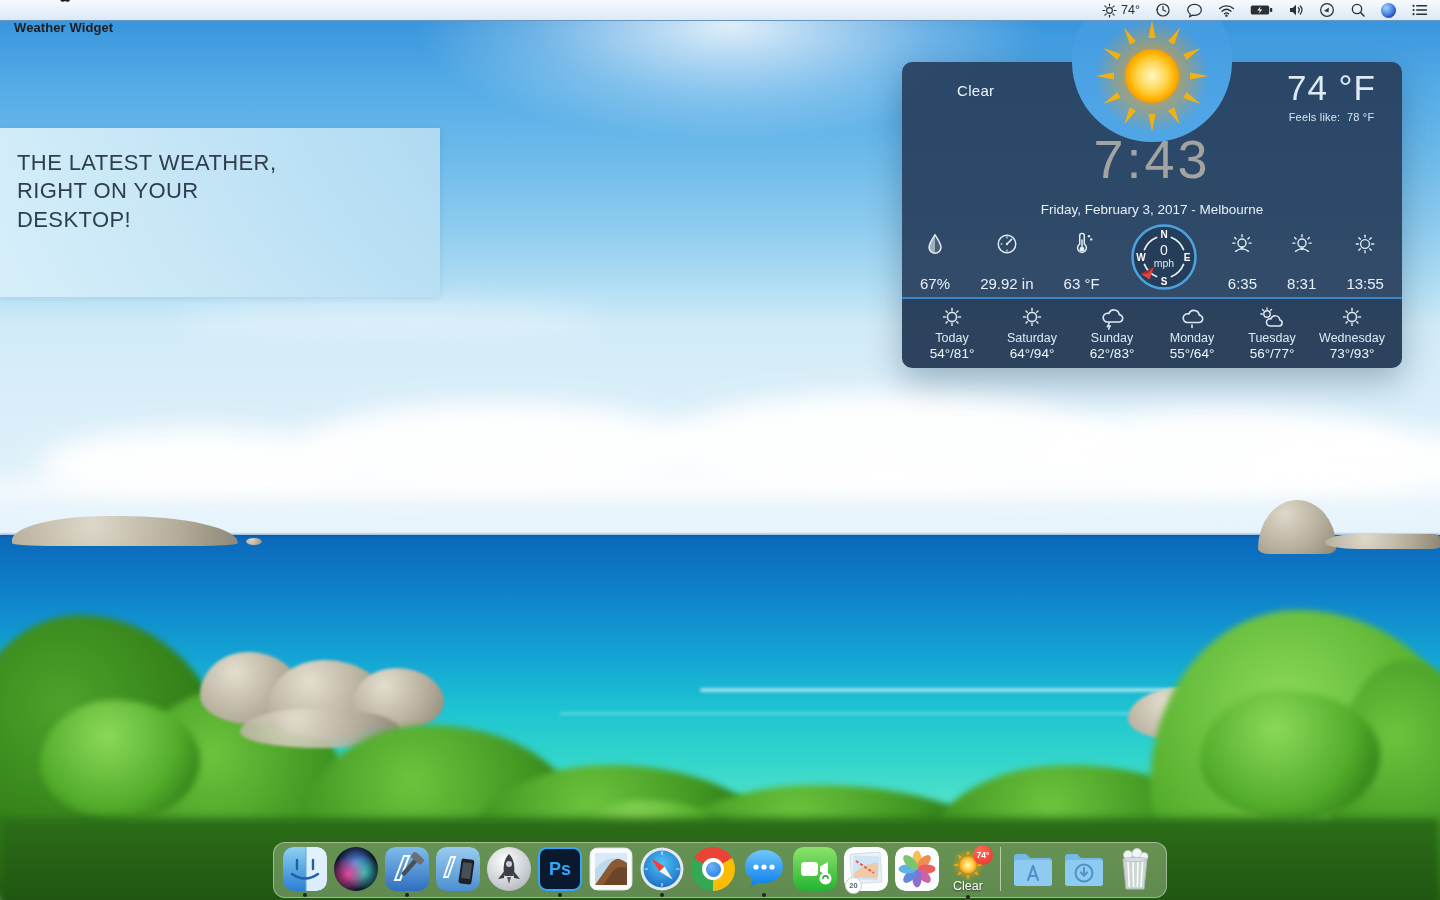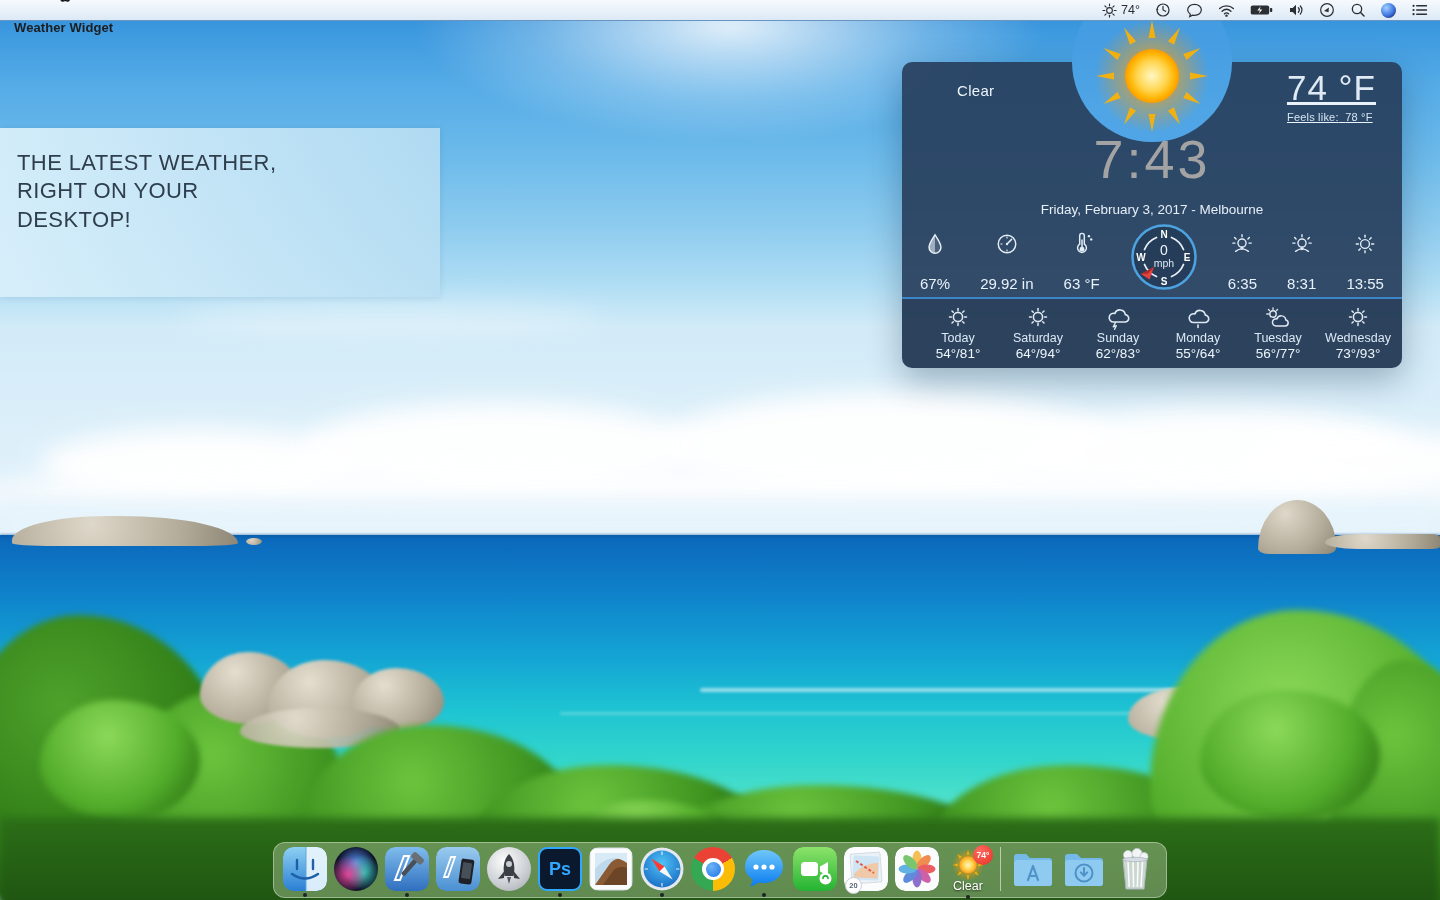--- a/index.html
+++ b/index.html
@@ -50,35 +50,35 @@
     font-weight:500;letter-spacing:.4px;}
 
   
   .widget{position:absolute;left:902px;top:62px;width:500px;height:306px;z-index:20;}
   .wbody{position:absolute;inset:0;background:rgba(40,64,94,.93);border-radius:10px;
     box-shadow:0 12px 34px rgba(0,30,60,.30);}
   .wnotch{position:absolute;left:170px;top:-80px;width:160px;height:160px;border-radius:50%;
     background:linear-gradient(180deg,#3E97DF,#4FA5E5 80%);}
   .wsun{position:absolute;left:190px;top:-46px;width:120px;height:120px;}
   .wclear{position:absolute;left:55px;top:20px;font-size:15px;color:#EEF5FB;letter-spacing:.3px;}
-  .wtemp{position:absolute;right:26px;top:6px;text-align:left;color:#EAF2FA;text-decoration:underline;}
+  .wtemp{position:absolute;right:26px;top:6px;text-align:center;color:#EAF2FA;}
   .wtemp-big{font-size:35px;font-weight:100;letter-spacing:1px;color:#DFEAF5;}
   .wfeels{margin-top:3px;font-size:11px;color:#D7E5F2;letter-spacing:.2px;}
   .wtime{position:absolute;left:0;top:66px;width:100%;text-align:center;
     font-size:54px;font-weight:100;letter-spacing:3px;color:#a3a3a3;font-family:"Liberation Sans",sans-serif;}
   .wdate{position:absolute;left:0;top:140px;width:100%;text-align:center;font-size:13.5px;color:#E6EEF6;}
   .wstats{position:absolute;left:18px;right:18px;top:163px;height:71px;
     display:flex;align-items:flex-end;justify-content:space-between;}
   .stat{display:flex;flex-direction:column;align-items:center;gap:19px;padding-bottom:4px;}
   .stat .sv{font-size:15px;color:#E9F2FA;}
   .compass{align-self:flex-start;margin-top:-2px;}
   .wsep{position:absolute;left:0;top:235px;width:100%;height:2px;background:#3C86C8;}
   .wforecast{position:absolute;left:0;top:237px;width:100%;height:69px;
     background:rgba(10,24,40,.18);border-radius:0 0 10px 10px;
-    display:flex;align-items:center;justify-content:flex-end;padding:0 4px;box-sizing:border-box;}
+    display:flex;align-items:center;justify-content:center;padding:0 4px;box-sizing:border-box;}
   .fcell{display:flex;flex-direction:column;align-items:center;gap:1px;width:80px;}
   .fday{font-size:12.5px;color:#DCEAF6;}
   .ftemps{font-size:13.5px;color:#EEF6FC;}
 
   
   .dock{position:absolute;left:50%;transform:translateX(-50%);bottom:2px;z-index:50;
     height:56px;border-radius:12px;background:rgba(196,214,176,.40);
     border:1px solid rgba(255,255,255,.38);backdrop-filter:blur(8px);
     display:flex;align-items:flex-start;gap:7px;padding:4px 9px 0 9px;box-sizing:border-box;}
   .dcell{position:relative;width:44px;height:50px;display:flex;justify-content:center;cursor:pointer;}

